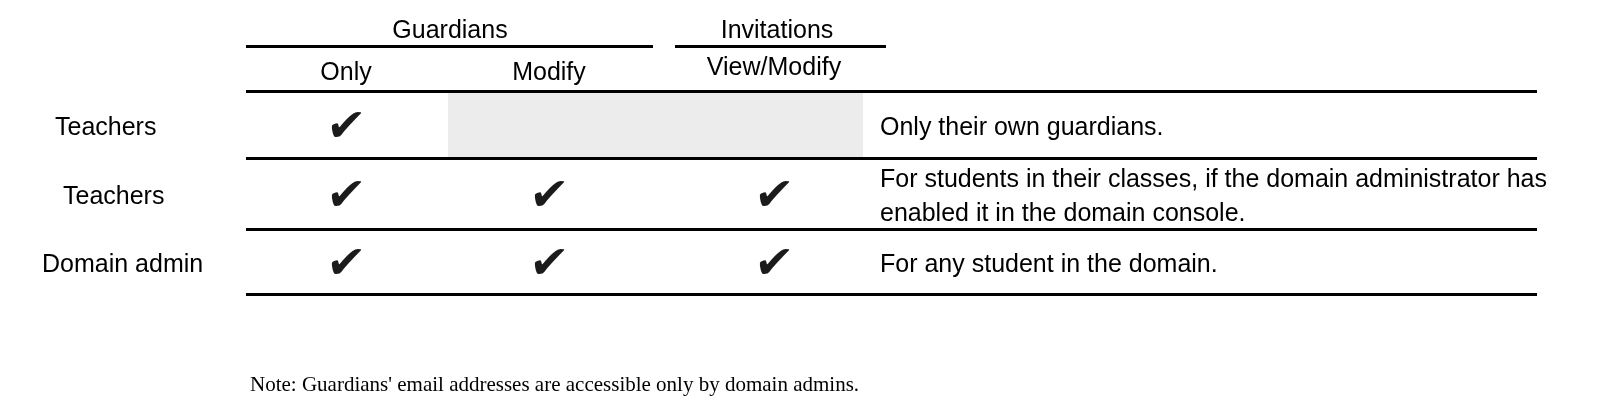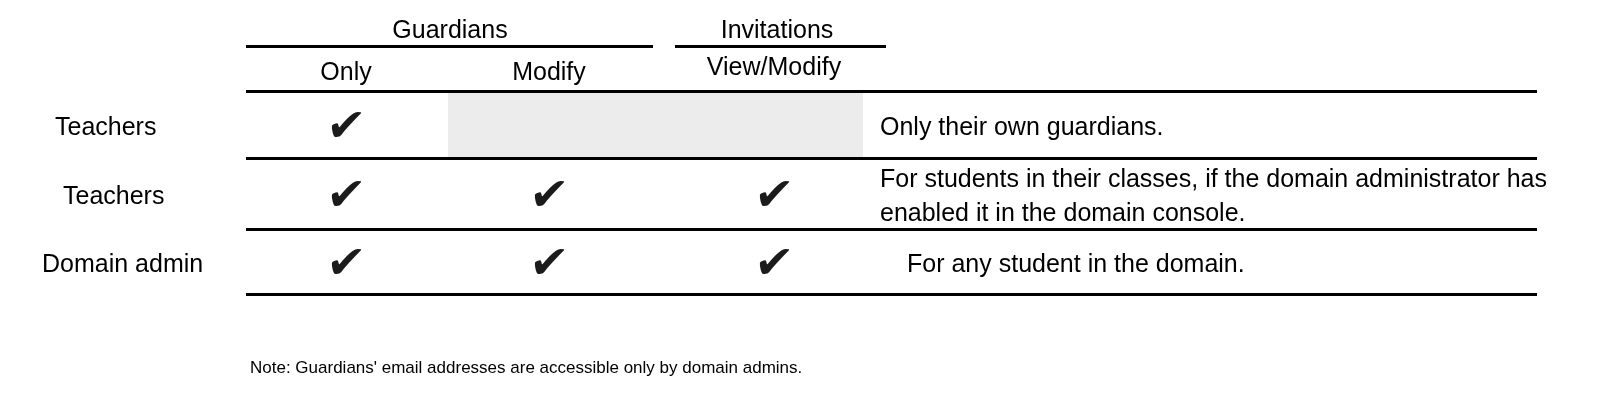--- a/index.html
+++ b/index.html
@@ -53,25 +53,26 @@
     line-height: 34px;
     color: var(--color-text, #000000);
   }
   .note.wrap {
     width: 715px;
     white-space: normal;
   }
   .footnote {
     position: absolute;
     left: 250px;
-    top: 368px;
+    top: 384px;
     transform: translateY(-50%);
-    font-size: 17px;
+    font-size: 21px;
     white-space: nowrap;
     color: var(--color-text, #000000);
+    font-family: Liberation Serif, serif;
   }
 </style>
 </head>
 <body>
 
 <div class="stage">
 
   <div class="txt xycenter" style="left:450px; top:29px;">Guardians</div>
   <div class="txt xycenter" style="left:777px; top:29px;">Invitations</div>
 
@@ -97,19 +98,19 @@
   <span class="check" style="left:549px; top:194px;">✔</span>
   <span class="check" style="left:774px; top:194px;">✔</span>
   <div class="note wrap ycenter" style="top:195px;">For students in their classes, if the domain administrator has enabled it in the domain console.</div>
 
   <div class="rule" style="left:246px; top:228px; width:1291px;"></div>
 
   <div class="txt ycenter" style="left:42px; top:263px;">Domain admin</div>
   <span class="check" style="left:346px; top:262px;">✔</span>
   <span class="check" style="left:549px; top:262px;">✔</span>
   <span class="check" style="left:774px; top:262px;">✔</span>
-  <div class="note ycenter" style="top:263px;margin-left:27px;">For any student in the domain.</div>
+  <div class="note ycenter" style="top:263px;">For any student in the domain.</div>
 
   <div class="rule" style="left:246px; top:293px; width:1291px;"></div>
 
   <div class="footnote">Note: Guardians' email addresses are accessible only by domain admins.</div>
 
 </div>
 
 </body></html>

